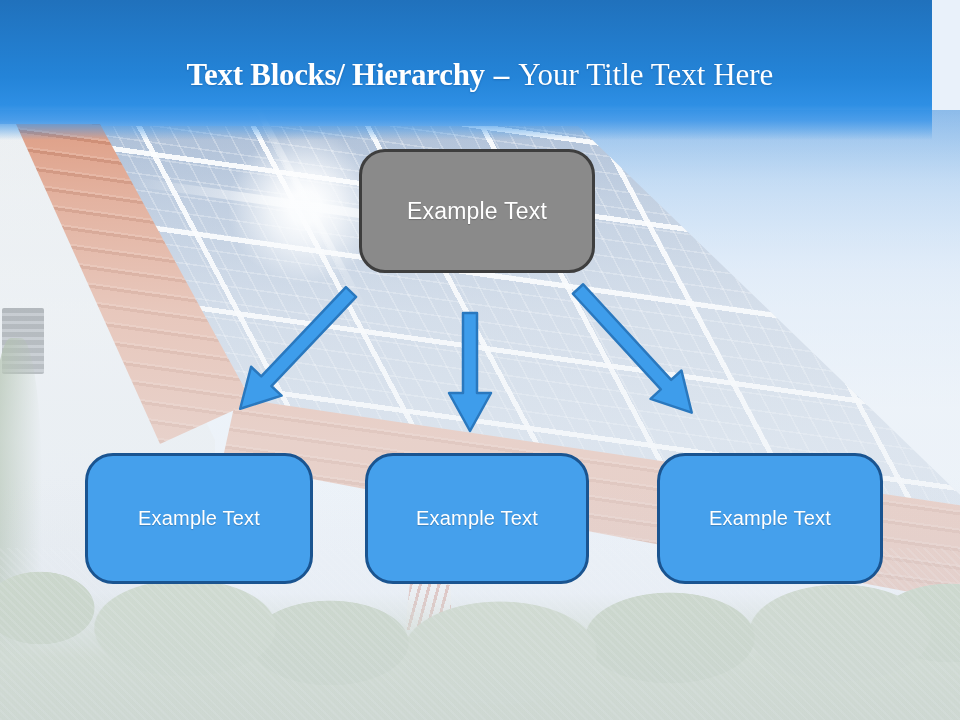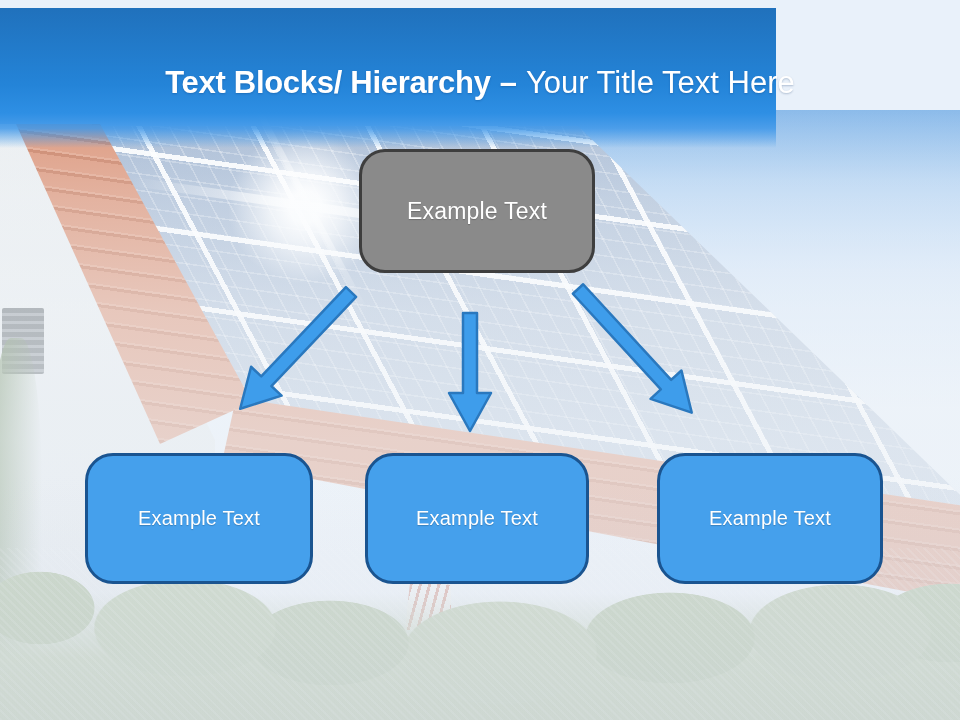--- a/index.html
+++ b/index.html
@@ -49,22 +49,22 @@
   .sun{left:225px;top:17px;width:160px;height:160px;border-radius:50%;
     background:radial-gradient(circle,rgba(255,255,255,.98) 0 14%,rgba(255,255,255,.75) 32%,rgba(255,255,255,0) 68%);}
   .sun-streak-1{left:130px;top:92px;width:360px;height:9px;transform:rotate(8deg);
     background:linear-gradient(90deg,rgba(255,255,255,0),rgba(255,255,255,.85),rgba(255,255,255,0));}
   .sun-streak-2{left:190px;top:94px;width:240px;height:6px;transform:rotate(62deg);
     background:linear-gradient(90deg,rgba(255,255,255,0),rgba(255,255,255,.7),rgba(255,255,255,0));}
   .wash{left:0;top:0;width:960px;height:610px;background:
     linear-gradient(to bottom,rgba(205,212,228,0) 60%,rgba(205,212,228,.28) 100%),
     linear-gradient(to bottom,rgba(244,248,252,.06) 0,rgba(244,248,252,.3) 90px,rgba(242,246,250,.52) 200px,rgba(238,243,248,.64) 330px,rgba(236,241,247,.62) 100%);}
   
-  .header{position:absolute;left:0;top:8px;width:776px;height:140px;z-index:4;
-    background:linear-gradient(to bottom,#2071bc 0%,#2484d8 55%,#2e8fe4 75%,rgba(62,151,233,.85) 86%,rgba(120,180,240,0) 100%);}
+  .header{position:absolute;left:0;top:0;width:932px;height:140px;z-index:4;
+    background:linear-gradient(to bottom,#2071bc 0%,#2484d8 55%,#2e8fe4 75%,rgba(62,151,233,.85) 86%,rgba(120,180,240,0) 100%);font-family:Liberation Serif, serif;}
   .title{position:absolute;left:0;top:56px;width:960px;text-align:center;
     color:var(--title-text,#fff);font-size:31px;line-height:38px;
     text-shadow:0 1px 2px rgba(0,40,90,.25);white-space:nowrap;}
   .title .em{font-weight:700;letter-spacing:-.3px;}
   .title .sep{font-weight:700;margin:0 9px;}
   .title .rest{font-weight:400;}
   
   .node{position:absolute;z-index:3;display:flex;align-items:center;justify-content:center;
     color:var(--box-text,#fff);text-shadow:0 1px 1px rgba(0,0,0,.2);letter-spacing:.2px;text-align:right;}
   .root{left:359px;top:149px;width:230px;height:118px;border-radius:26px;

